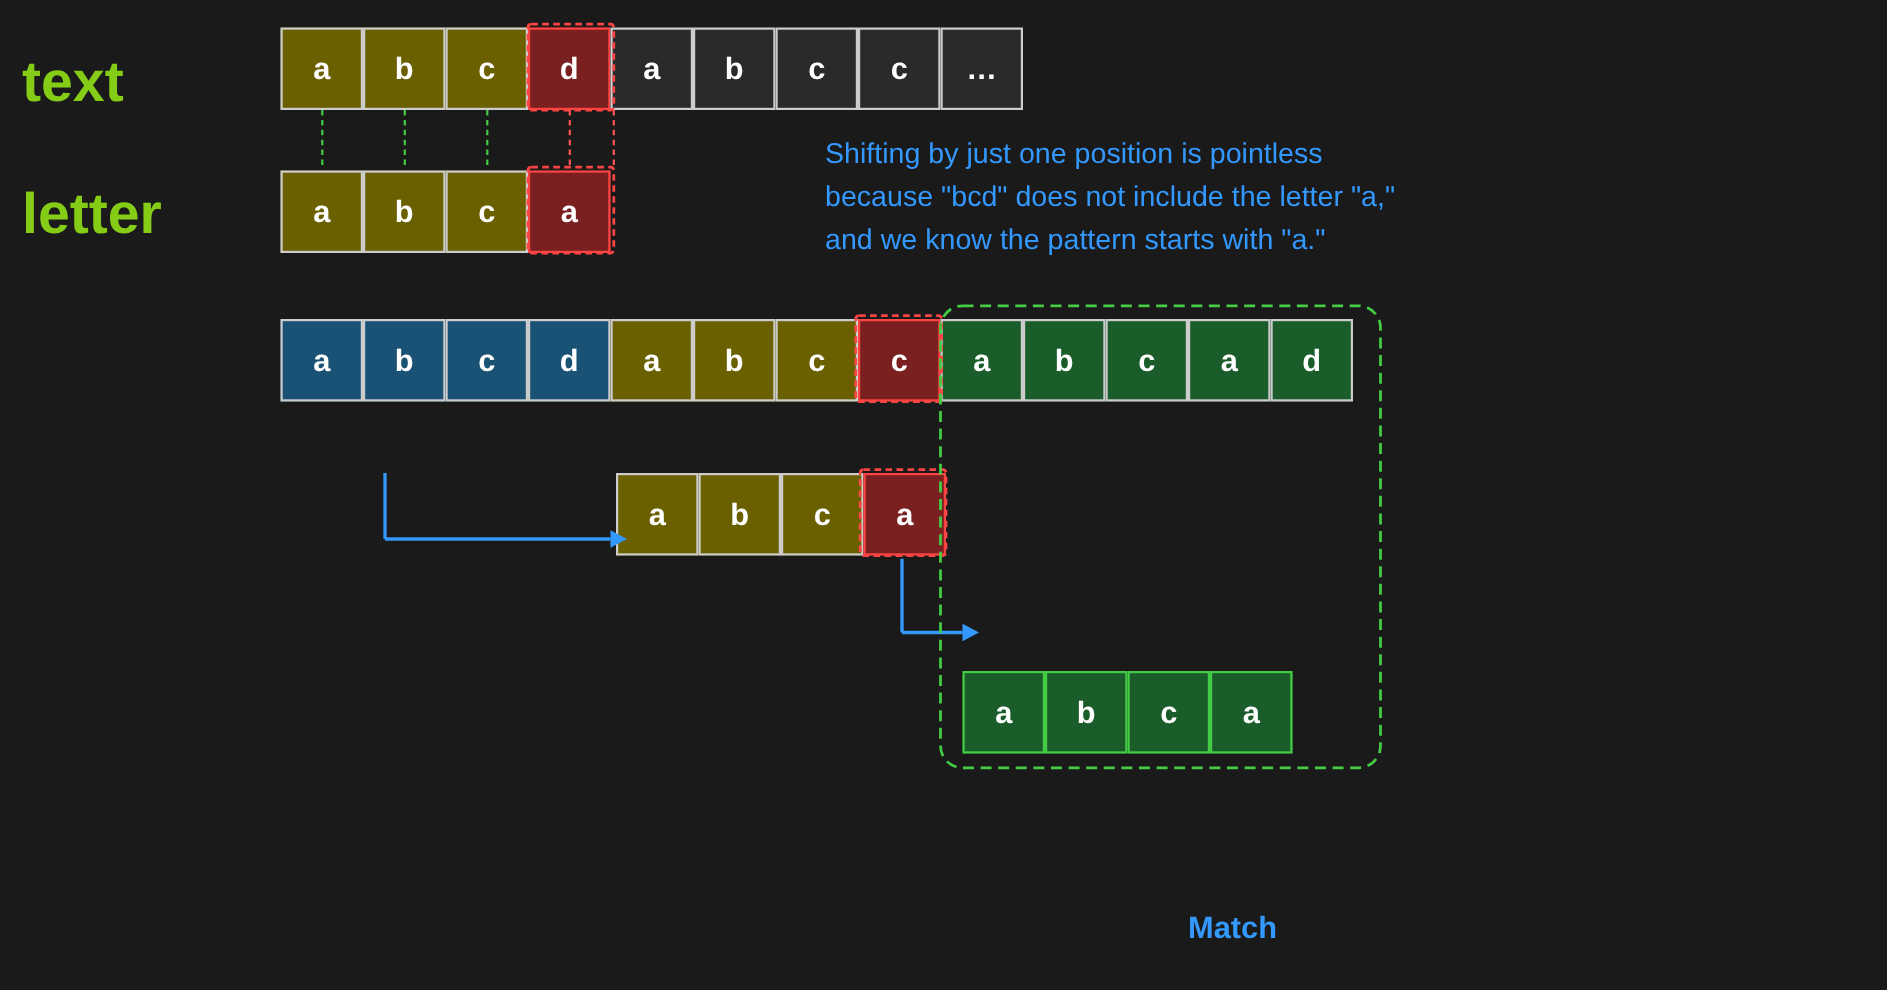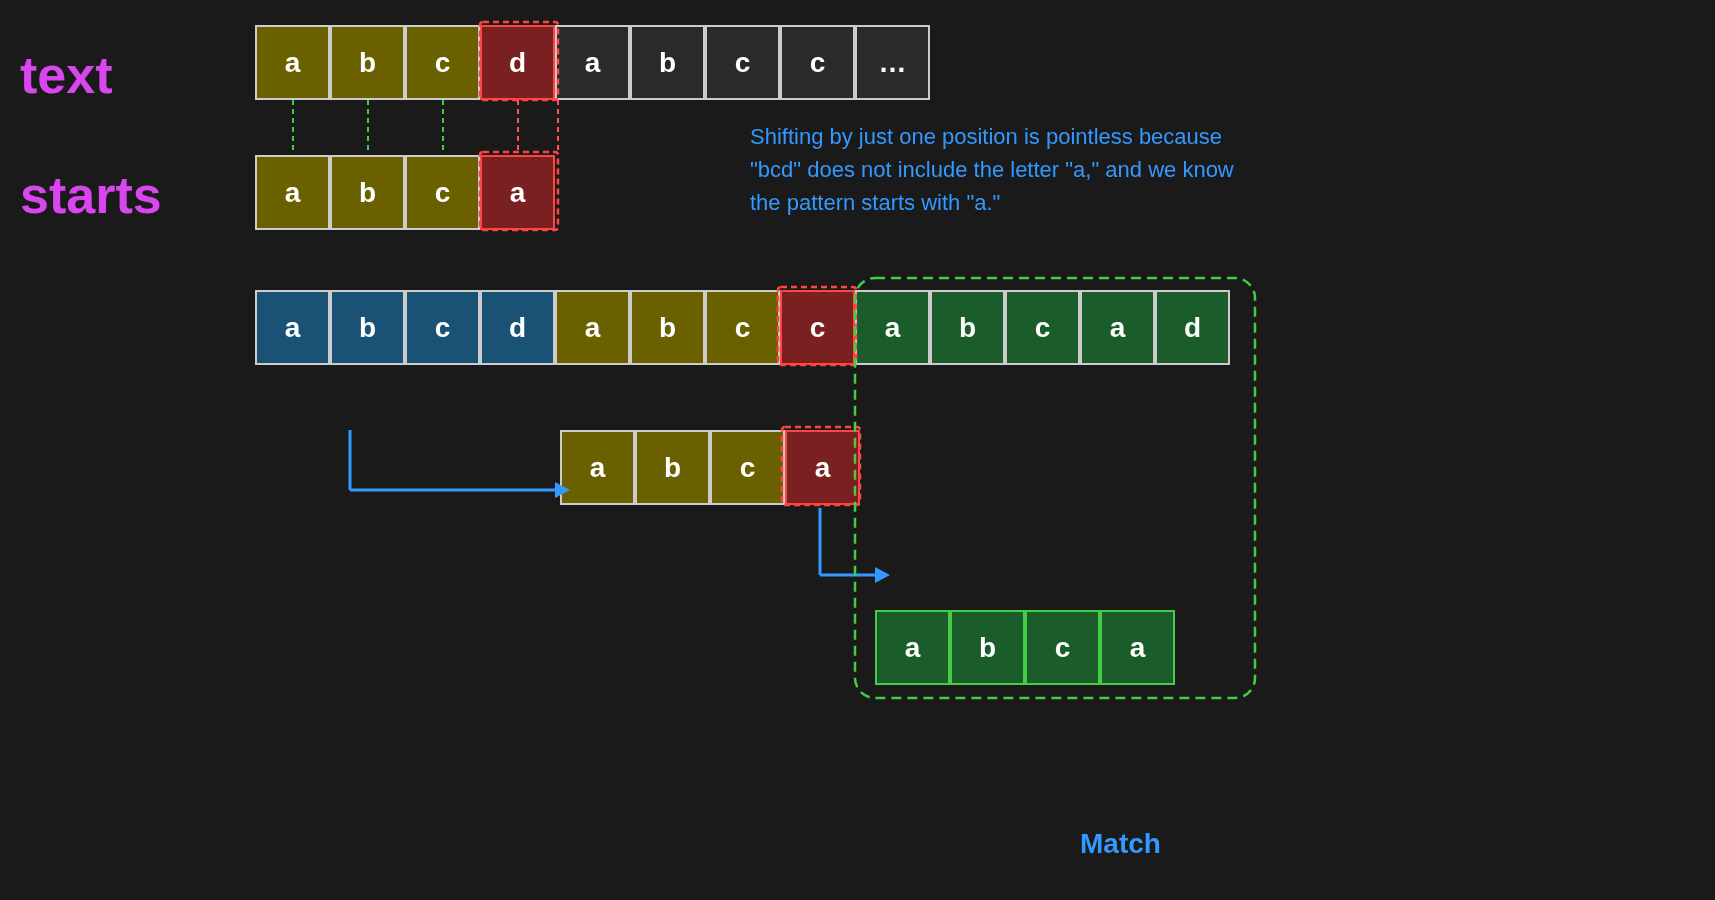--- a/index.html
+++ b/index.html
@@ -8,21 +8,21 @@
       width: 1715px;
       height: 900px;
       overflow: hidden;
       font-family: 'Arial', sans-serif;
       position: relative;
     }
 
     
     .label-text {
       position: absolute;
-      color: #d946ef;
+      color: #84cc16;
       font-size: 52px;
       font-weight: bold;
       left: 20px;
     }
 
     
     .cell-row {
       position: absolute;
       display: flex;
     }
@@ -42,21 +42,21 @@
     .cell-olive { background: #6b6000; }
     .cell-dark-red { background: #7a2020; }
     .cell-empty { background: #2a2a2a; }
     .cell-blue { background: #1a5276; }
     .cell-green { background: #1a5c2a; }
 
     
     .annotation {
       position: absolute;
       color: #3399ff;
-      font-size: 22px;
+      font-size: 26px;
       line-height: 1.5;
       max-width: 520px;
       font-weight: 500;
     }
 
     
     .match-label {
       position: absolute;
       color: #3399ff;
       font-size: 28px;
@@ -83,21 +83,21 @@
   <div class="cell cell-olive">b</div>
   <div class="cell cell-olive">c</div>
   <div class="cell cell-dark-red" style="border: 2px solid #ff4444;">d</div>
   <div class="cell cell-empty">a</div>
   <div class="cell cell-empty">b</div>
   <div class="cell cell-empty">c</div>
   <div class="cell cell-empty">c</div>
   <div class="cell cell-empty">…</div>
 </div>
 
-<div class="label-text" style="top: 165px;">starts</div>
+<div class="label-text" style="top: 165px;">letter</div>
 
 <div class="cell-row" style="left: 255px; top: 155px;">
   <div class="cell cell-olive">a</div>
   <div class="cell cell-olive">b</div>
   <div class="cell cell-olive">c</div>
   <div class="cell cell-dark-red" style="border: 2px solid #ff4444;">a</div>
 </div>
 
 <div class="annotation" style="left: 750px; top: 120px;">Shifting by just one position is pointless because "bcd" does not include the letter "a," and we know the pattern starts with "a."</div>
 

